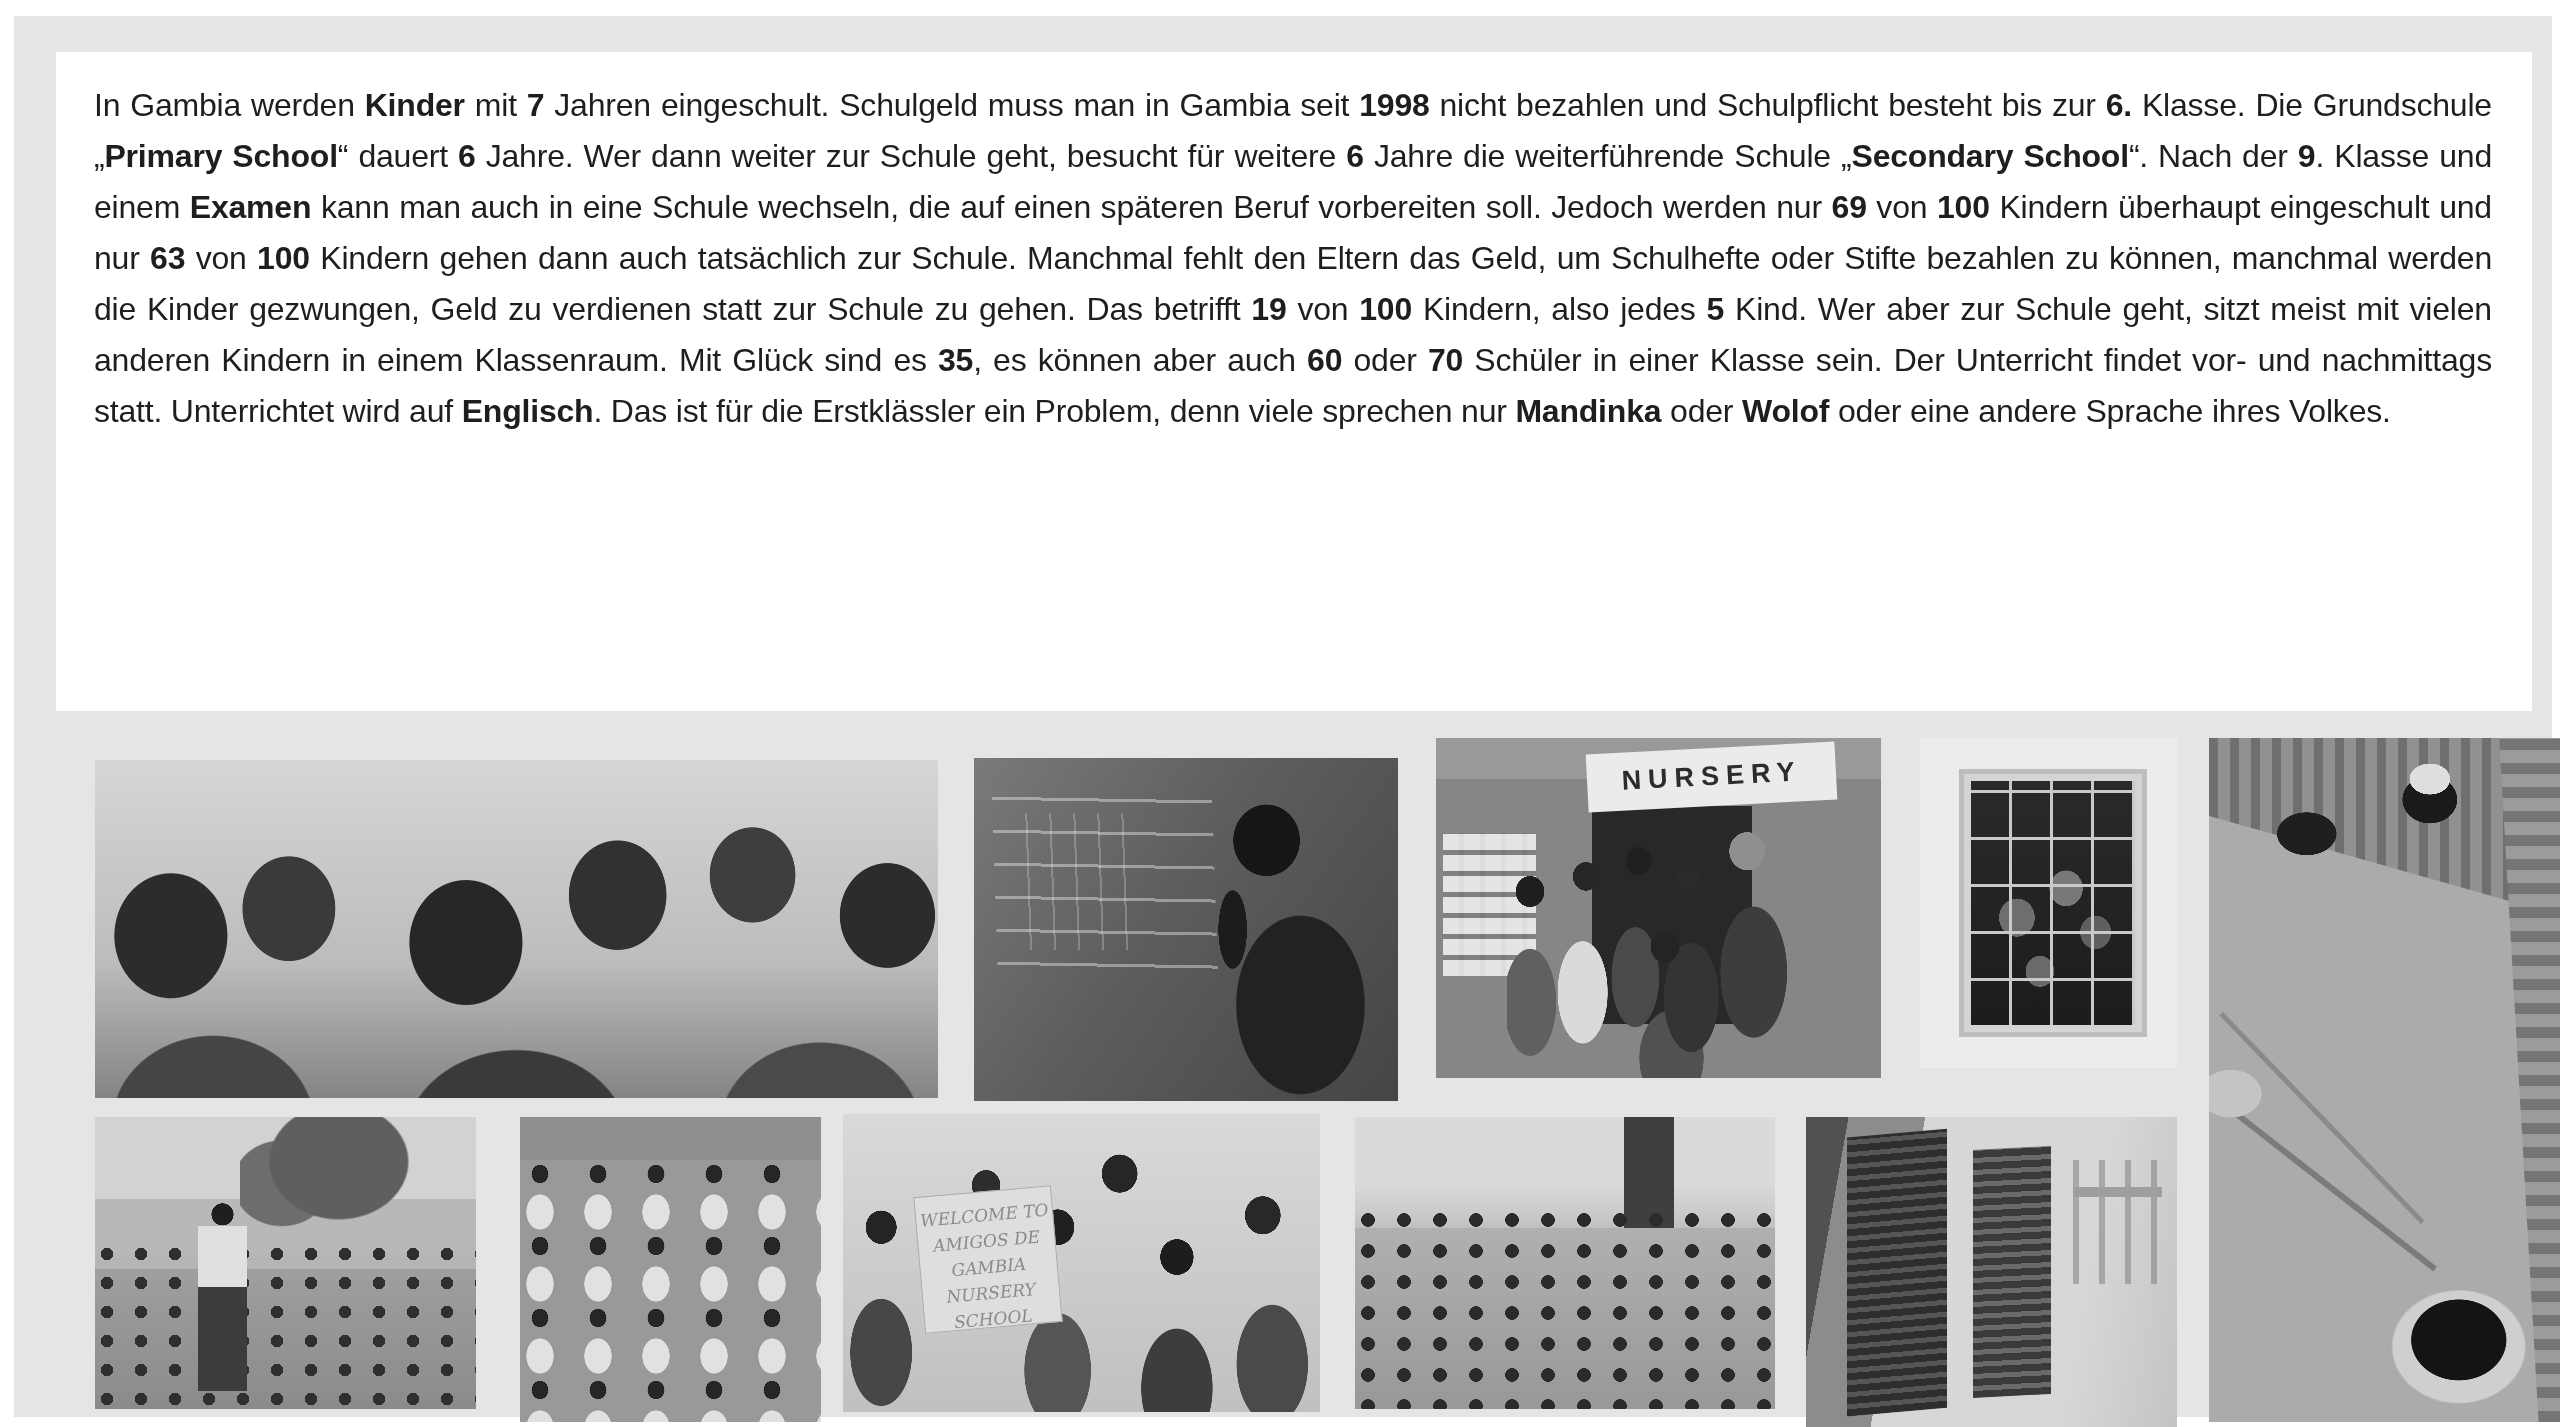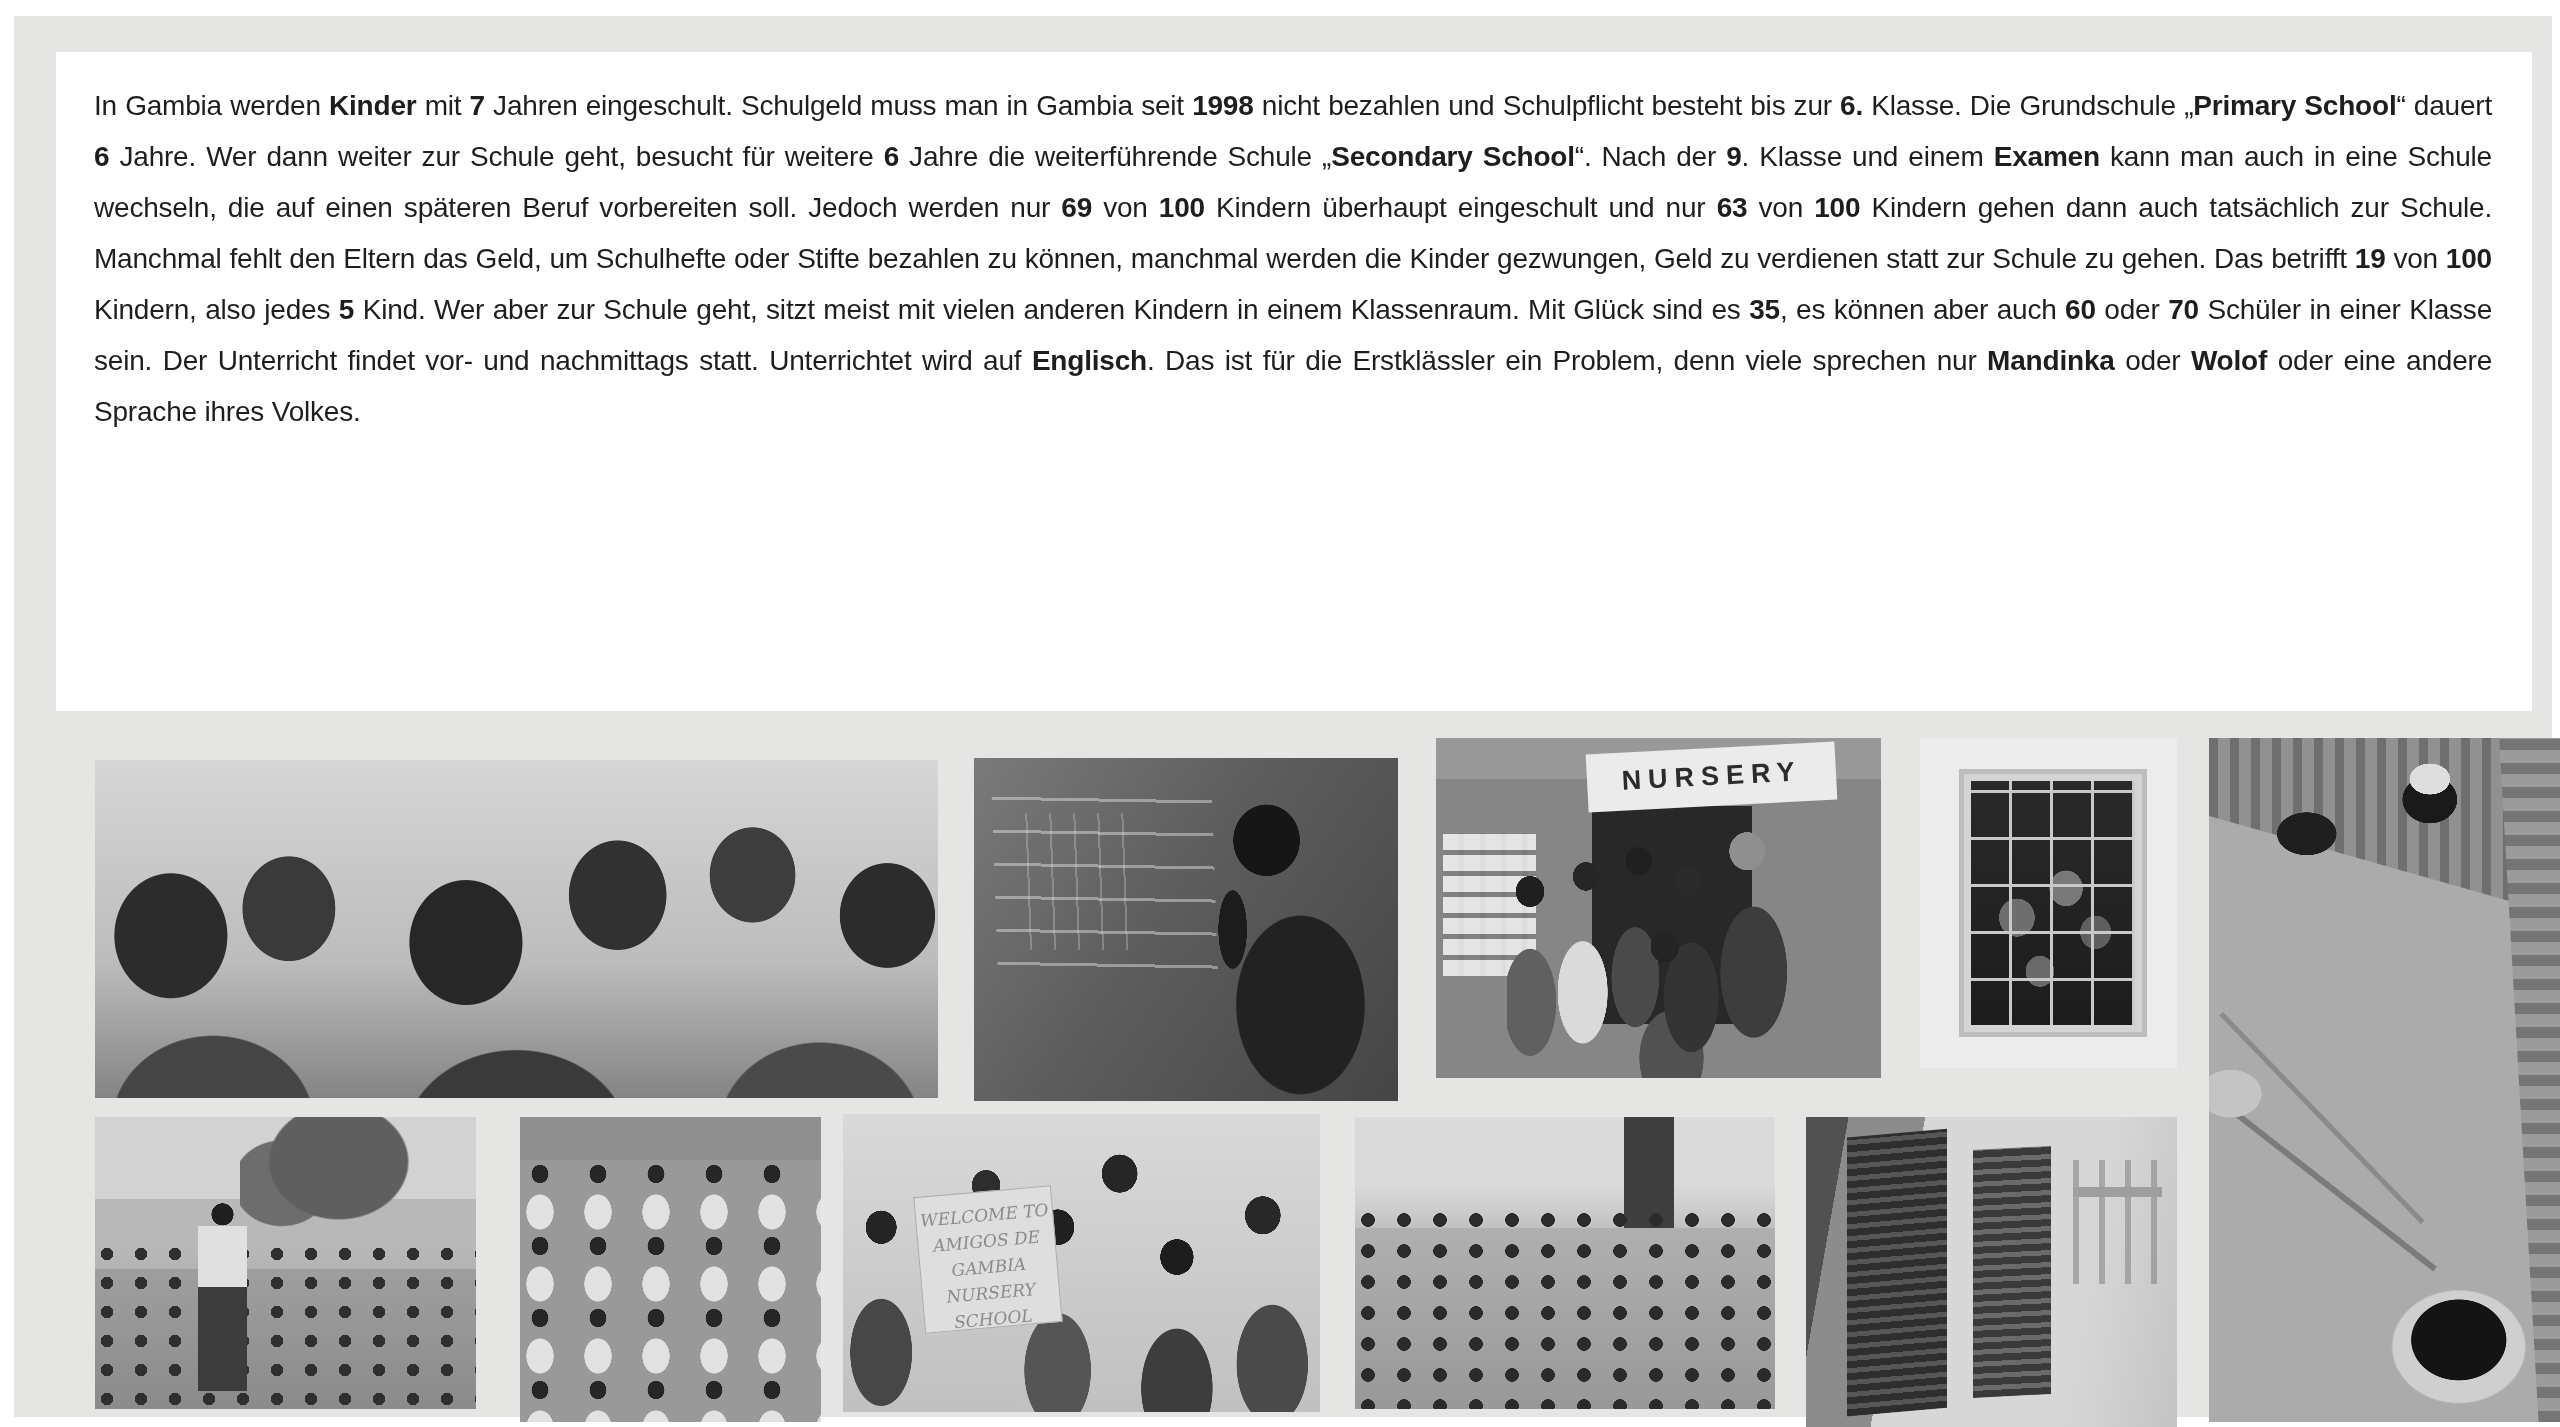--- a/index.html
+++ b/index.html
@@ -12,21 +12,21 @@
     position:absolute;left:14px;top:16px;right:8px;bottom:10px;
     background:#e5e6e4;
   }
   
   .text-card{
     position:absolute;left:42px;top:36px;width:2476px;height:659px;
     background:#ffffff;
   }
   .article{
     margin:0;padding:28px 40px 16px 38px;
-    font-size:28px;line-height:51px;color:#1e1e1e;
+    font-size:32px;line-height:51px;color:#1e1e1e;
     text-align:justify;letter-spacing:-0.2px;
   }
   .article b{font-weight:700;}
   
   .photo{position:absolute;overflow:hidden;background:#9a9a9a;}
   .photo *{position:absolute;}
   
   #p1{left:41px;top:728px;width:843px;height:338px;
     background-image:
       radial-gradient(95px 105px at 9% 52%,  #2c2c2c 59%, transparent 60%),

